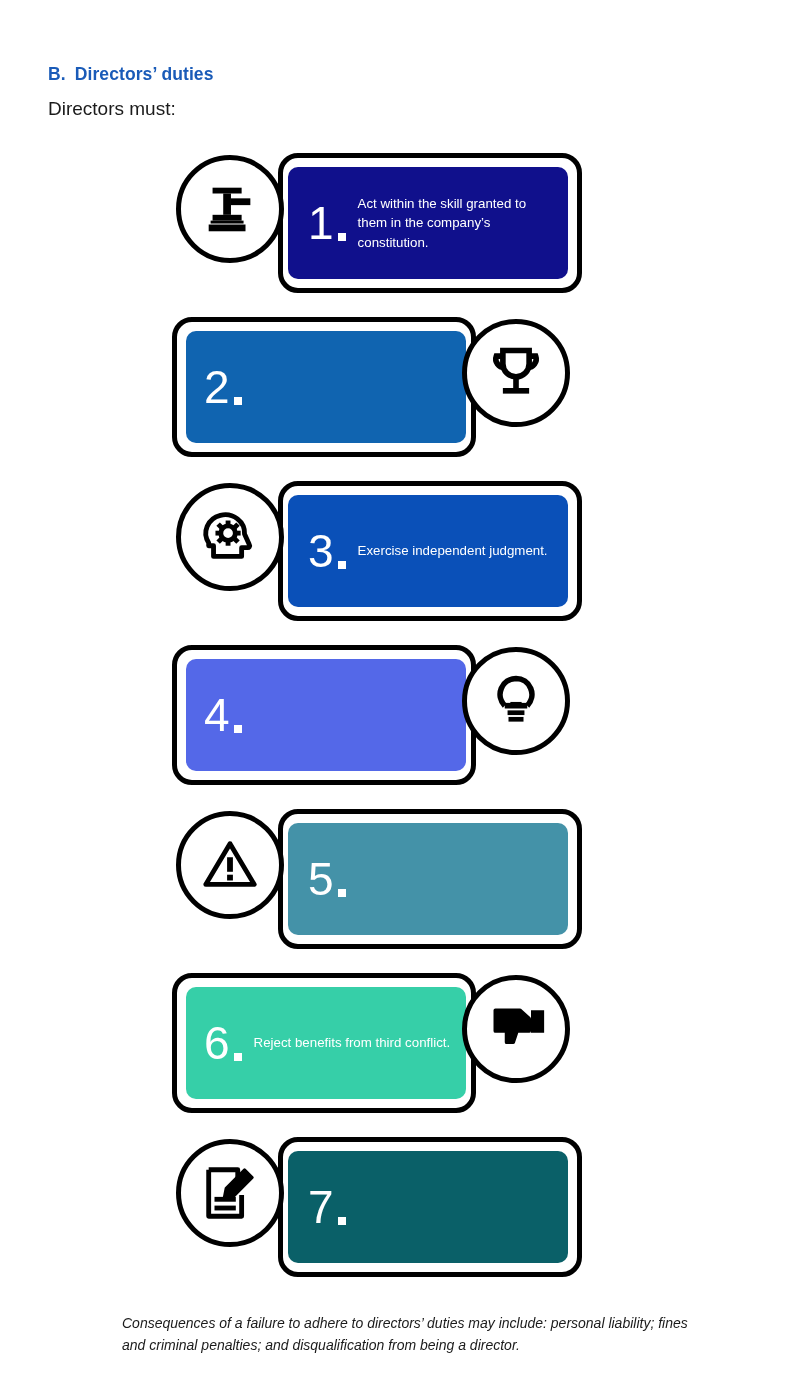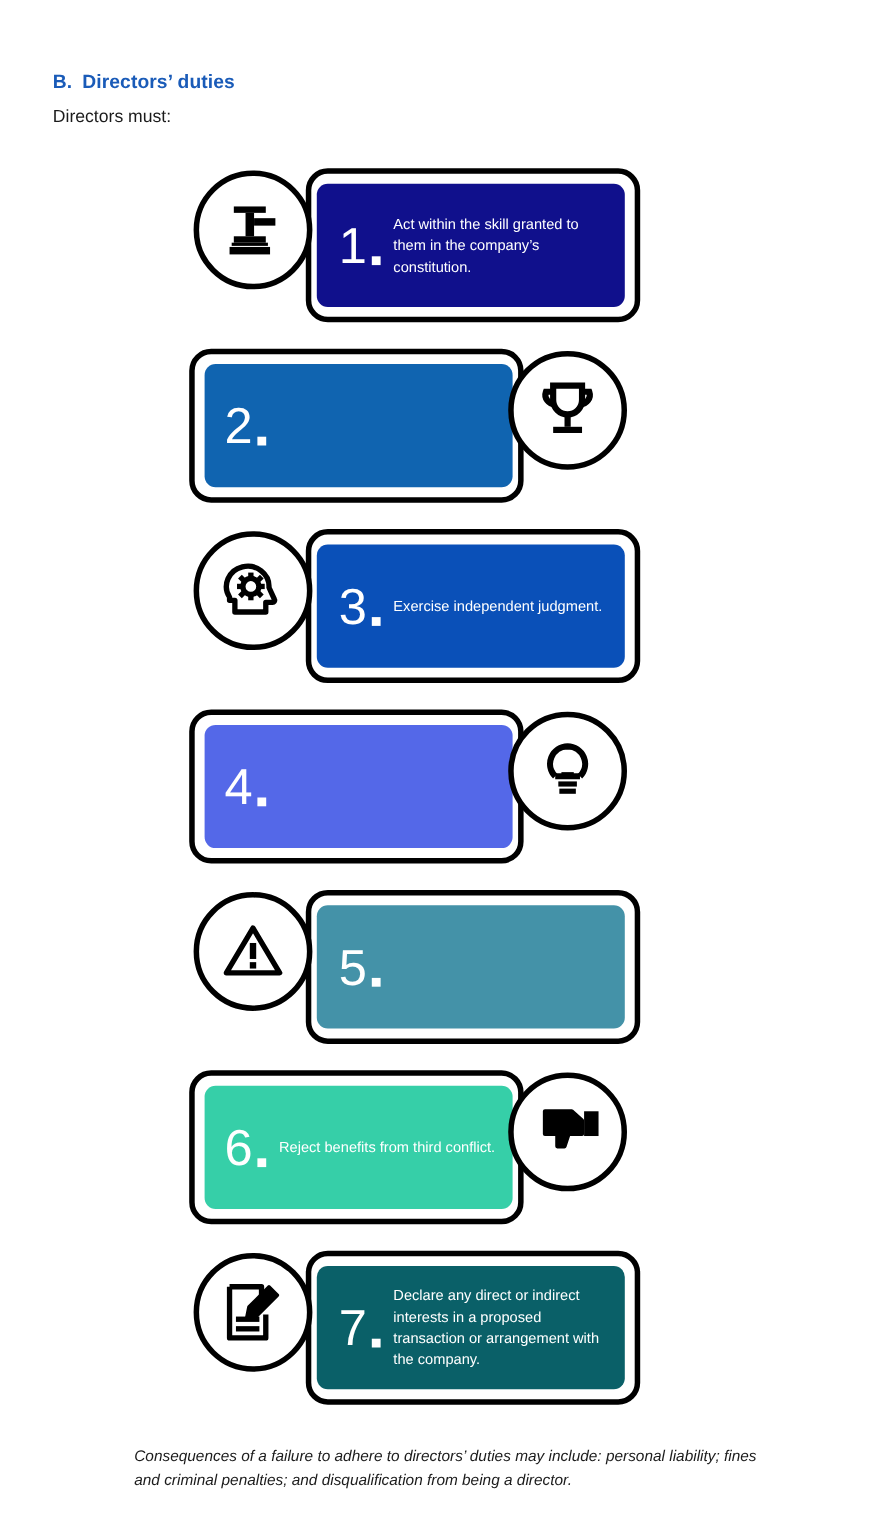--- a/index.html
+++ b/index.html
@@ -14,21 +14,21 @@
 
   
   .heading{
     position:absolute;left:48px;top:64px;
     font-size:17.5px;font-weight:bold;color:#1A5BB8;
     letter-spacing:.1px;white-space:nowrap;
   }
   .heading .letter{margin-right:9px;}
   .intro{
     position:absolute;left:48px;top:98px;
-    font-size:16px;color:#1b1b1b;white-space:nowrap;
+    font-size:19px;color:#1b1b1b;white-space:nowrap;
   }
 
   
   .duties{position:absolute;left:0;top:148px;width:800px;}
   .row{
     position:relative;
     height:150px;
     margin-bottom:14px;
   }
 
@@ -245,21 +245,20 @@
           </span>
         </div>
       </div>
       <div class="row left">
         <div class="frame"></div>
         <div class="panel" style="background: rgb(10, 96, 104);">
           <div class="num">
             <span class="digit">7</span>
             <span class="sq"></span>
           </div>
-          <div class="body">Declare any direct or indirect interests in a proposed transaction or arrangement with the company.</div>
         </div>
         <div class="circle">
           <span>
             <svg width="62" height="62" viewBox="0 0 64 64" aria-hidden="true">
       <path d="M10 8 h30 v12 M10 8 v48 h34 v-22" fill="none" stroke="#000" stroke-width="5" stroke-linejoin="round"></path>
       <rect x="16" y="36" width="22" height="5" fill="#000"></rect>
       <rect x="16" y="45" width="22" height="5" fill="#000"></rect>
       <path d="M47 8 l8 8 -19 19 -10 2 2 -10 z" fill="#000" stroke="#000" stroke-width="3" stroke-linejoin="round"></path>
     </svg>
           </span>

